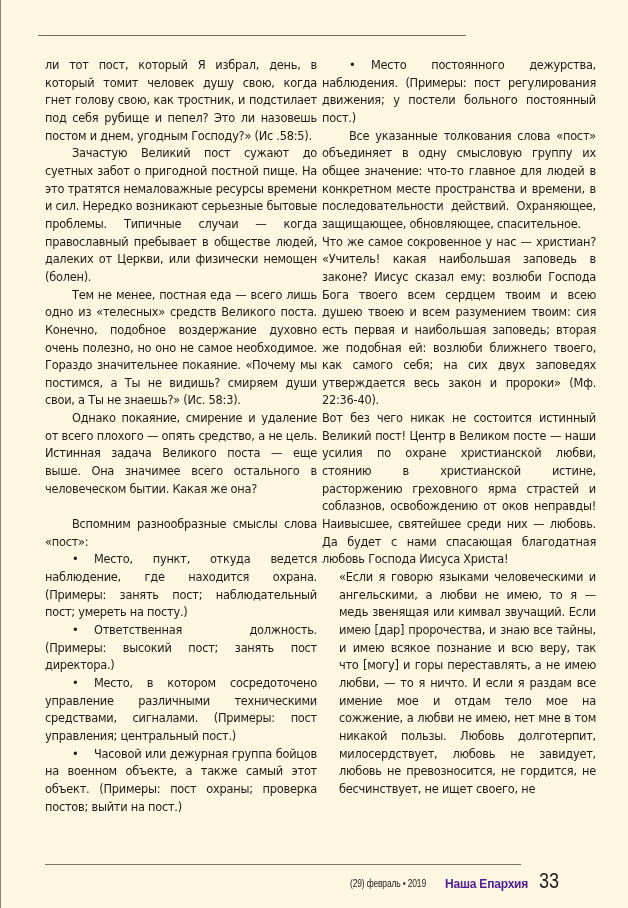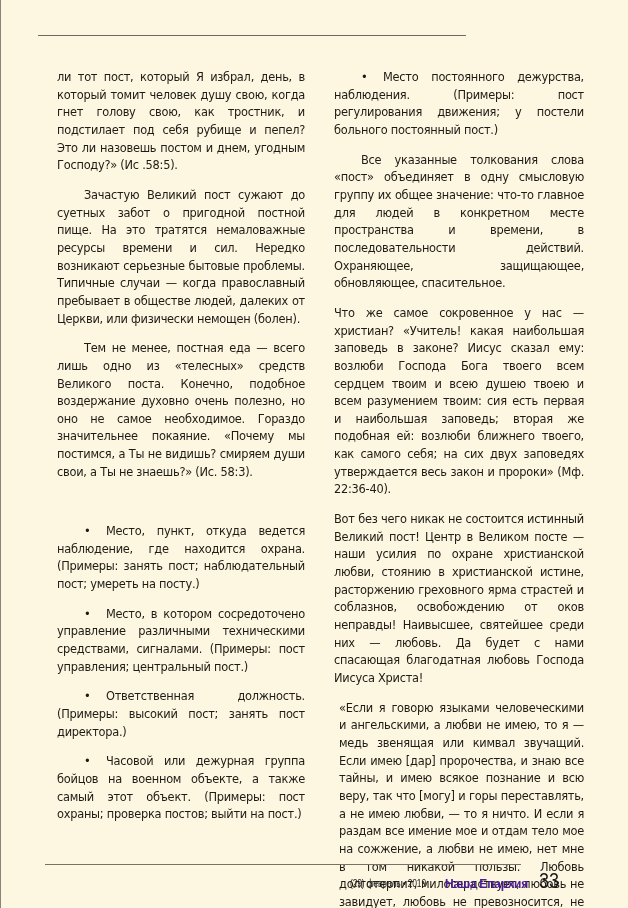--- a/index.html
+++ b/index.html
@@ -32,21 +32,21 @@
       top: 57px;
       width: 272px;
       font-size: 11.4px;
       line-height: 17.65px;
       letter-spacing: -0.25px;
       text-align: justify;
     }
     .col-left { left: 45px; }
     .col-right { left: 322px; width: 274px; }
     .column p {
-      margin: 12px;
+      margin: 0;
     }
     .indent { text-indent: 27px; }
     .bullet {
       text-indent: 27px;
     }
     .bullet .dot {
       display: inline-block;
       width: 22px;
       text-indent: 0;
     }
@@ -102,24 +102,26 @@
 </head>
 <body>
 
 <div class="left-edge"></div>
 <div class="top-rule"></div>
 
 <div class="column col-left">
   <p>ли тот пост, который Я избрал, день, в который томит человек душу свою, когда гнет голову свою, как тростник, и подстилает под себя рубище и пепел? Это ли назовешь постом и днем, угодным Господу?» (Ис .58:5).</p>
   <p class="indent">Зачастую Великий пост сужают до суетных забот о пригодной постной пище. На это тратятся немаловажные ресурсы времени и сил. Нередко возникают серьезные бытовые проблемы. Типичные случаи — когда православный пребывает в обществе людей, далеких от Церкви, или физически немощен (болен).</p>
   <p class="indent">Тем не менее, постная еда — всего лишь одно из «телесных» средств Великого поста. Конечно, подобное воздержание духовно очень полезно, но оно не самое необходимое. Гораздо значительнее покаяние. «Почему мы постимся, а Ты не видишь? смиряем души свои, а Ты не знаешь?» (Ис. 58:3).</p>
+  <p class="indent">Однако покаяние, смирение и удаление от всего плохого — опять средство, а не цель. Истинная задача Великого поста — еще выше. Она значимее всего остального в человеческом бытии. Какая же она?</p>
   <div class="gap"></div>
+  <p class="indent">Вспомним разнообразные смыслы слова «пост»:</p>
   <p class="bullet"><span class="dot">•</span><span>Место, пункт, откуда ведется наблюдение, где находится охрана. (Примеры: занять пост; наблюдательный пост; умереть на посту.)</span></p>
+  <p class="bullet"><span class="dot">•</span><span>Ответственная должность. (Примеры: высокий пост; занять пост директора.)</span></p>
   <p class="bullet"><span class="dot">•</span><span>Место, в котором сосредоточено управление различными техническими средствами, сигналами. (Примеры: пост управления; центральный пост.)</span></p>
-  <p class="bullet"><span class="dot">•</span><span>Ответственная должность. (Примеры: высокий пост; занять пост директора.)</span></p>
   <p class="bullet"><span class="dot">•</span><span>Часовой или дежурная группа бойцов на военном объекте, а также самый этот объект. (Примеры: пост охраны; проверка постов; выйти на пост.)</span></p>
 </div>
 
 <div class="column col-right">
   <p class="bullet"><span class="dot">•</span><span>Место постоянного дежурства, наблюдения. (Примеры: пост регулирования движения; у постели больного постоянный пост.)</span></p>
   <p class="indent">Все указанные толкования слова «пост» объединяет в одну смысловую группу их общее значение: что-то главное для людей в конкретном месте пространства и времени, в последовательности действий. Охраняющее, защищающее, обновляющее, спасительное.</p>
   <p>Что же самое сокровенное у нас — христиан? «Учитель! какая наибольшая заповедь в законе? Иисус сказал ему: возлюби Господа Бога твоего всем сердцем твоим и всею душею твоею и всем разумением твоим: сия есть первая и наибольшая заповедь; вторая же подобная ей: возлюби ближнего твоего, как самого себя; на сих двух заповедях утверждается весь закон и пророки» (Мф. 22:36-40).</p>
   <p>Вот без чего никак не состоится истинный Великий пост! Центр в Великом посте — наши усилия по охране христианской любви, стоянию в христианской истине, расторжению греховного ярма страстей и соблазнов, освобождению от оков неправды! Наивысшее, святейшее среди них — любовь. Да будет с нами спасающая благодатная любовь Господа Иисуса Христа!</p>
   <p class="quote-block indent" style="text-indent:0; padding-left:0;">«Если я говорю языками человеческими и ангельскими, а любви не имею, то я — медь звенящая или кимвал звучащий. Если имею [дар] пророчества, и знаю все тайны, и имею всякое познание и всю веру, так что [могу] и горы переставлять, а не имею любви, — то я ничто. И если я раздам все имение мое и отдам тело мое на сожжение, а любви не имею, нет мне в том никакой пользы. Любовь долготерпит, милосердствует, любовь не завидует, любовь не превозносится, не гордится, не бесчинствует, не ищет своего, не</p>
 </div>

